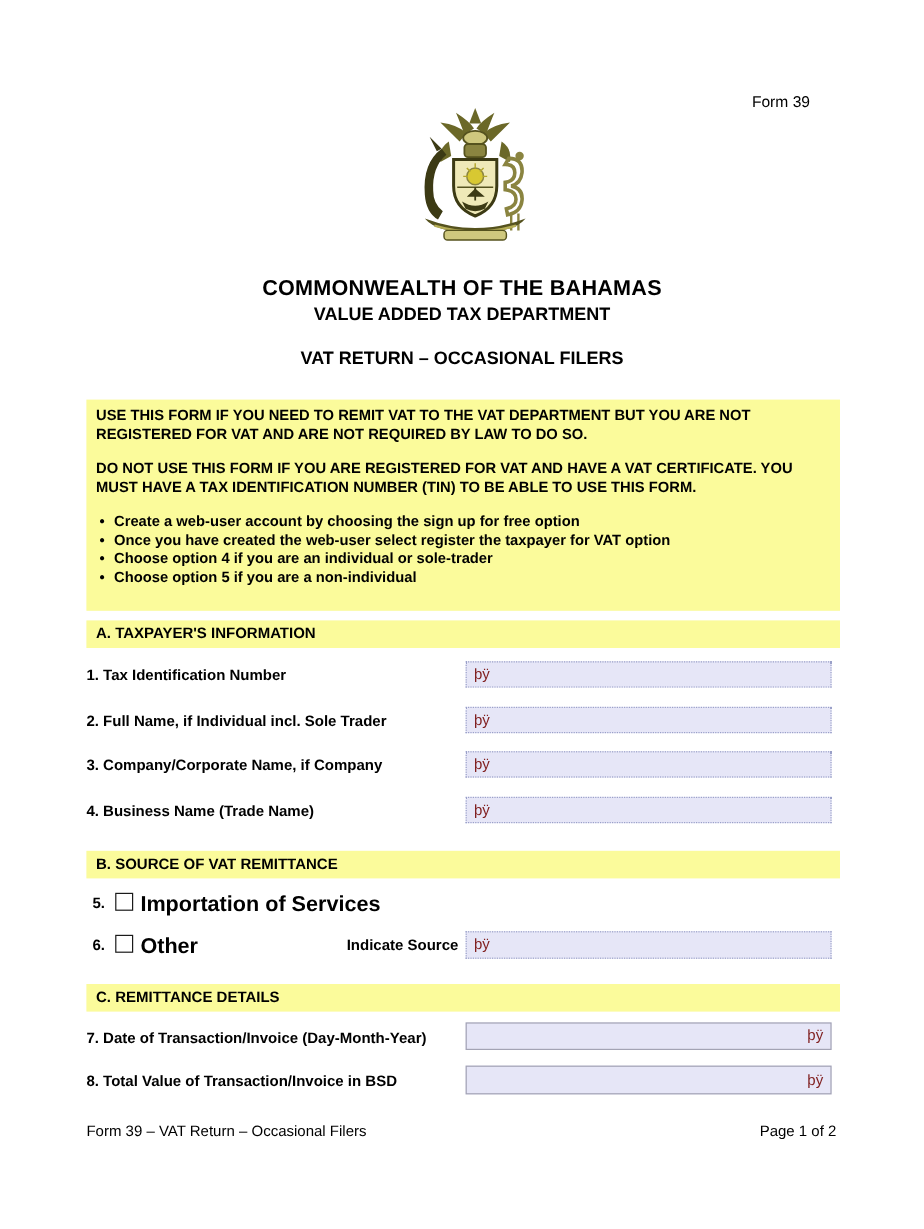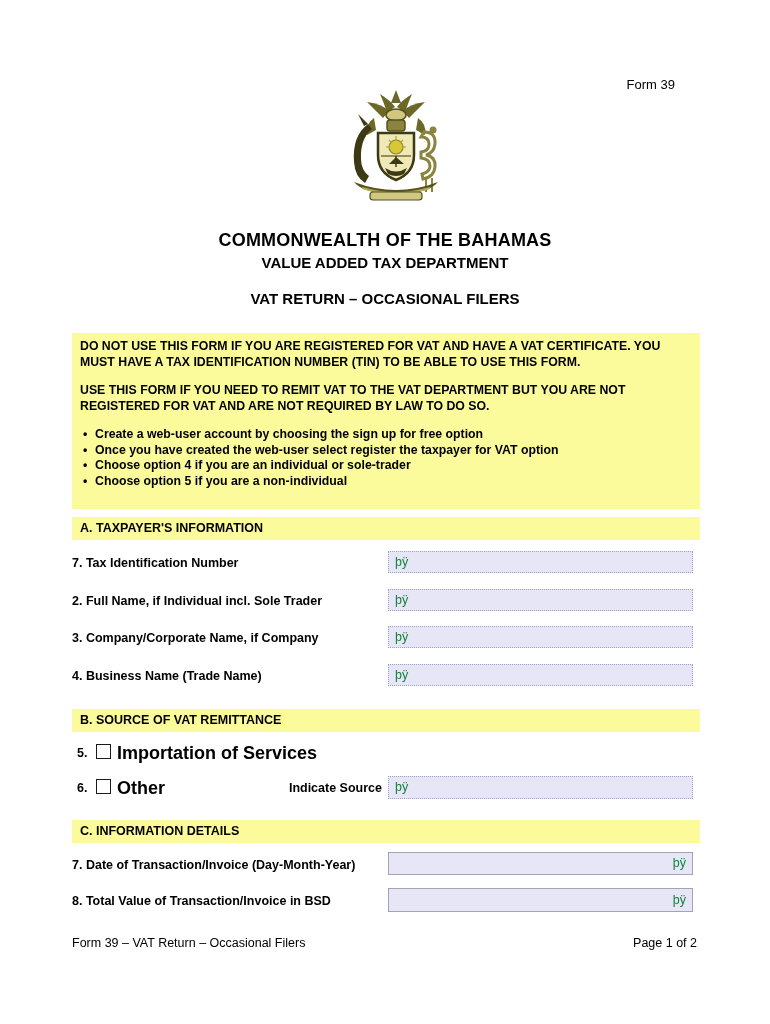--- a/index.html
+++ b/index.html
@@ -29,21 +29,21 @@
   .bullet{display:flex;}
   .bullet .marker{width:15px;flex:0 0 15px;text-align:left;padding-left:3px;}
   .section-bar{
     position:absolute;left:72px;width:628px;height:23px;background:var(--highlight);
     font-weight:bold;font-size:12.5px;line-height:23px;padding-left:8px;
   }
   .flabel{position:absolute;left:72px;font-weight:bold;font-size:12.5px;line-height:16px;white-space:nowrap;}
   .ffield{
     position:absolute;left:388px;width:305px;height:22px;
     background:var(--field_bg);border:1px dotted var(--field_border);
-    font-size:12.5px;line-height:20px;padding:0 6px;color:#15803d;overflow:hidden;
+    font-size:12.5px;line-height:20px;padding:0 6px;color:#7f1d1d;overflow:hidden;
   }
   .ffield.solid{border:1px solid #a3a3b4;height:23px;line-height:21px;text-align:right;}
   .rownum{position:absolute;left:77px;font-weight:bold;font-size:12.5px;line-height:16px;}
   .checkbox{
     position:absolute;width:15px;height:15px;background:#ffffff;
     border:1.6px solid #1a1a1a;display:inline-block;
   }
   .cblabel{position:absolute;font-weight:bold;font-size:18px;line-height:16px;white-space:nowrap;}
   .indicate{position:absolute;left:260px;width:122px;text-align:right;font-weight:bold;font-size:12.5px;line-height:16px;}
   .footer-left{position:absolute;left:72px;top:936px;font-size:12.5px;}
@@ -99,43 +99,43 @@
     <path d="M28,100 q34,10 68,0" fill="none" stroke="#b5ad55" stroke-width="2"></path>
 
     <rect x="36" y="104" width="52" height="8" rx="3" fill="#cfc87e" stroke="#55521e" stroke-width="1.2"></rect>
   </svg>
 
   <div class="title1">COMMONWEALTH OF THE BAHAMAS</div>
   <div class="title2">VALUE ADDED TAX DEPARTMENT</div>
   <div class="subtitle">VAT RETURN – OCCASIONAL FILERS</div>
 
   <div class="instructions">
+    <p>USE THIS FORM IF YOU NEED TO REMIT VAT TO THE VAT DEPARTMENT BUT YOU ARE NOT REGISTERED FOR VAT AND ARE NOT REQUIRED BY LAW TO DO SO.</p>
     <p>DO NOT USE THIS FORM IF YOU ARE REGISTERED FOR VAT AND HAVE A VAT CERTIFICATE. YOU MUST HAVE A TAX IDENTIFICATION NUMBER (TIN) TO BE ABLE TO USE THIS FORM.</p>
-    <p>USE THIS FORM IF YOU NEED TO REMIT VAT TO THE VAT DEPARTMENT BUT YOU ARE NOT REGISTERED FOR VAT AND ARE NOT REQUIRED BY LAW TO DO SO.</p>
     <div class="bullet">
       <span class="marker">•</span>
       <span>Create a web-user account by choosing the sign up for free option</span>
     </div>
     <div class="bullet">
       <span class="marker">•</span>
       <span>Once you have created the web-user select register the taxpayer for VAT option</span>
     </div>
     <div class="bullet">
       <span class="marker">•</span>
       <span>Choose option 4 if you are an individual or sole-trader</span>
     </div>
     <div class="bullet">
       <span class="marker">•</span>
       <span>Choose option 5 if you are a non-individual</span>
     </div>
   </div>
 
   <div class="section-bar" style="top:517px;">A. TAXPAYER'S INFORMATION</div>
 
-  <div class="flabel" style="top:555px;">7. Tax Identification Number</div>
+  <div class="flabel" style="top:555px;">1. Tax Identification Number</div>
   <div class="ffield" style="top:551px;">þÿ</div>
 
   <div class="flabel" style="top:593px;">2. Full Name, if Individual incl. Sole Trader</div>
   <div class="ffield" style="top:589px;">þÿ</div>
 
   <div class="flabel" style="top:630px;">3. Company/Corporate Name, if Company</div>
   <div class="ffield" style="top:626px;">þÿ</div>
 
   <div class="flabel" style="top:668px;">4. Business Name (Trade Name)</div>
   <div class="ffield" style="top:664px;">þÿ</div>
@@ -145,21 +145,21 @@
   <div class="rownum" style="top:745px;">5.</div>
   <span class="checkbox" style="left:96px;top:744px;"></span>
   <div class="cblabel" style="left:117px;top:745px;">Importation of Services</div>
 
   <div class="rownum" style="top:780px;">6.</div>
   <span class="checkbox" style="left:96px;top:779px;"></span>
   <div class="cblabel" style="left:117px;top:780px;">Other</div>
   <div class="indicate" style="top:780px;">Indicate Source</div>
   <div class="ffield" style="top:776px;height:23px;">þÿ</div>
 
-  <div class="section-bar" style="top:820px;height:23px;">C. INFORMATION DETAILS</div>
+  <div class="section-bar" style="top:820px;height:23px;">C. REMITTANCE DETAILS</div>
 
   <div class="flabel" style="top:857px;">7. Date of Transaction/Invoice (Day-Month-Year)</div>
   <div class="ffield solid" style="top:852px;">þÿ</div>
 
   <div class="flabel" style="top:893px;">8. Total Value of Transaction/Invoice in BSD</div>
   <div class="ffield solid" style="top:888px;height:24px;line-height:22px;">þÿ</div>
 
   <div class="footer-left">Form 39 – VAT Return – Occasional Filers</div>
   <div class="footer-right">Page 1 of 2</div>
 

